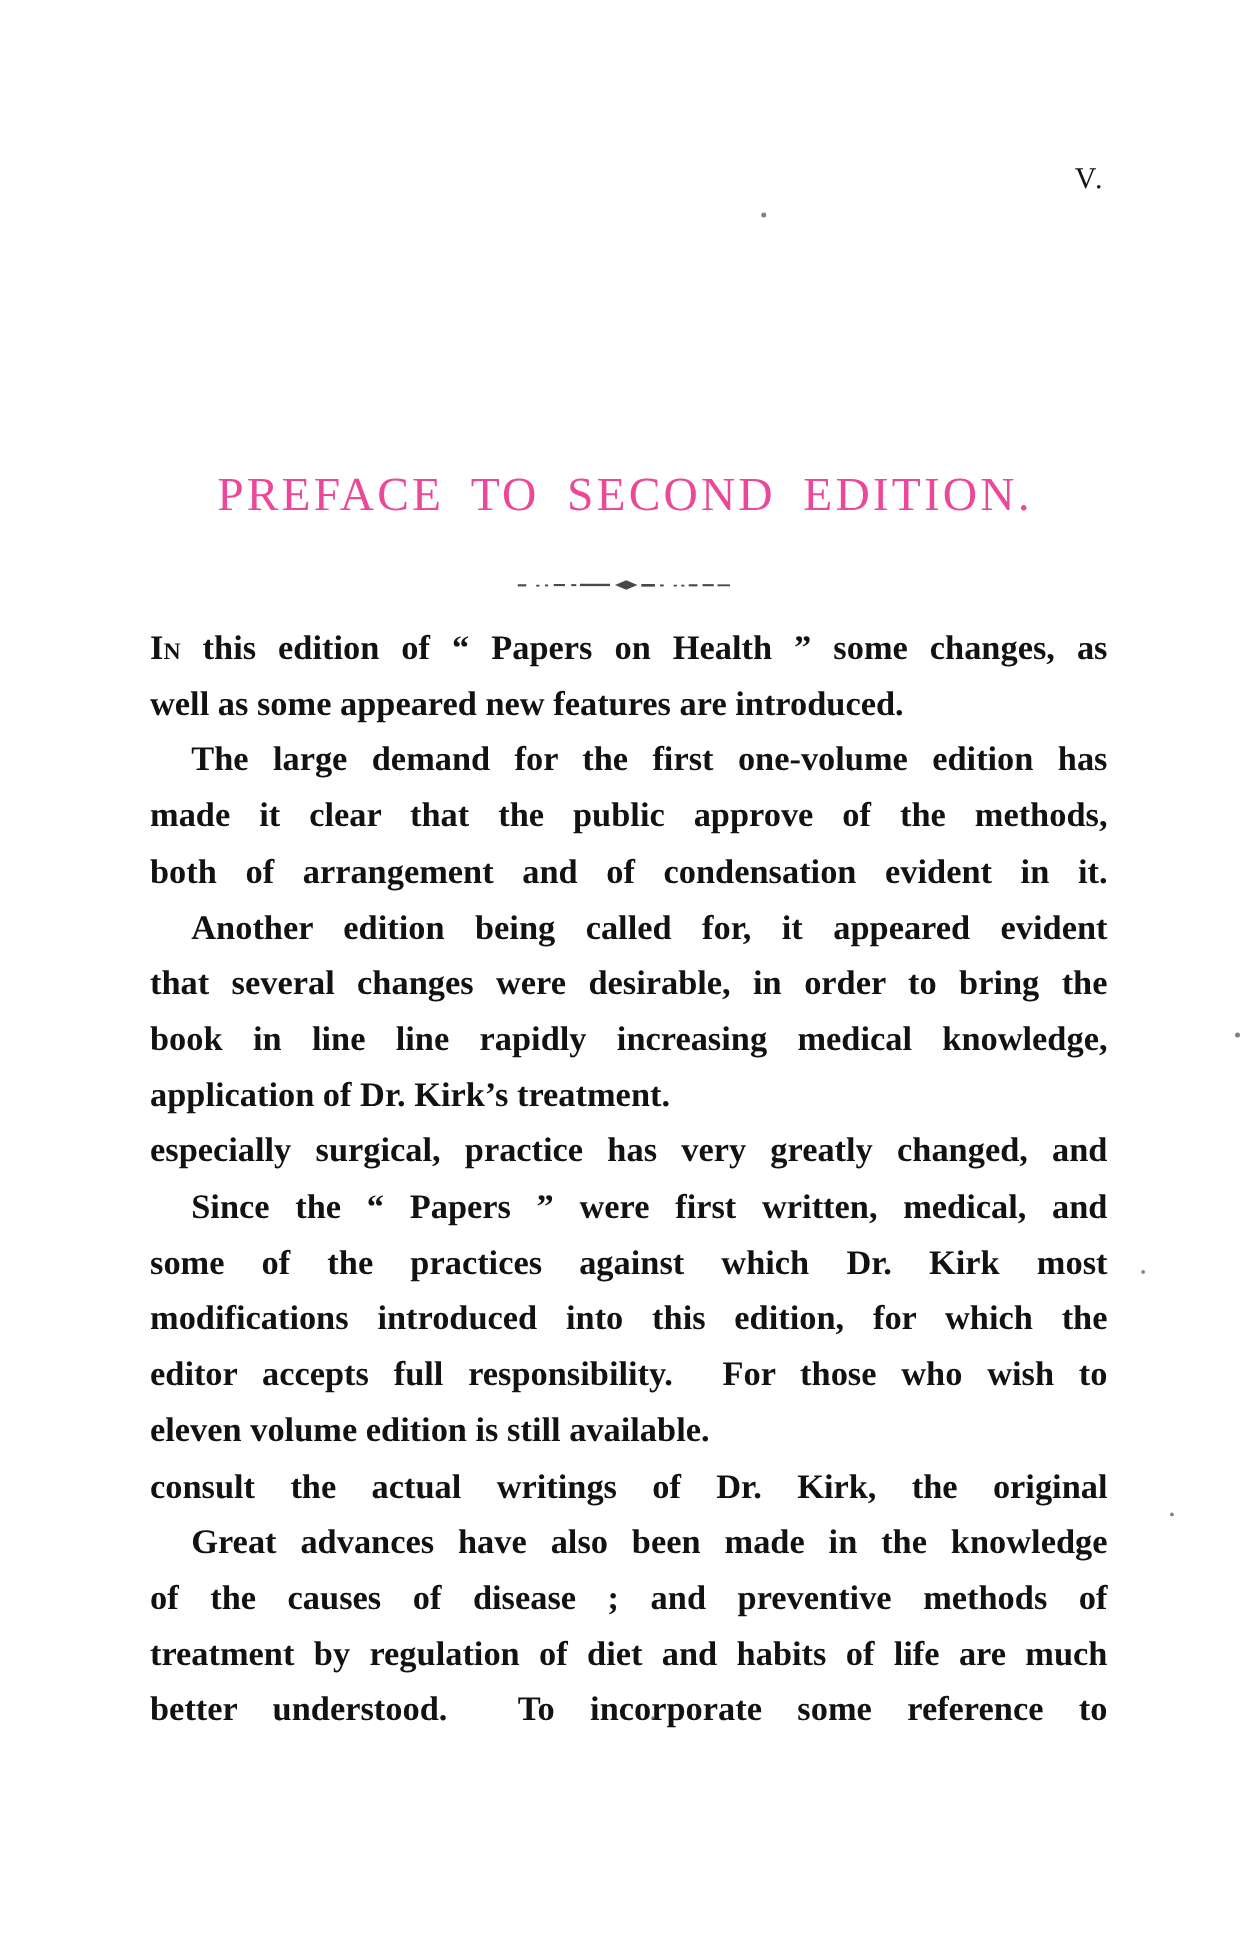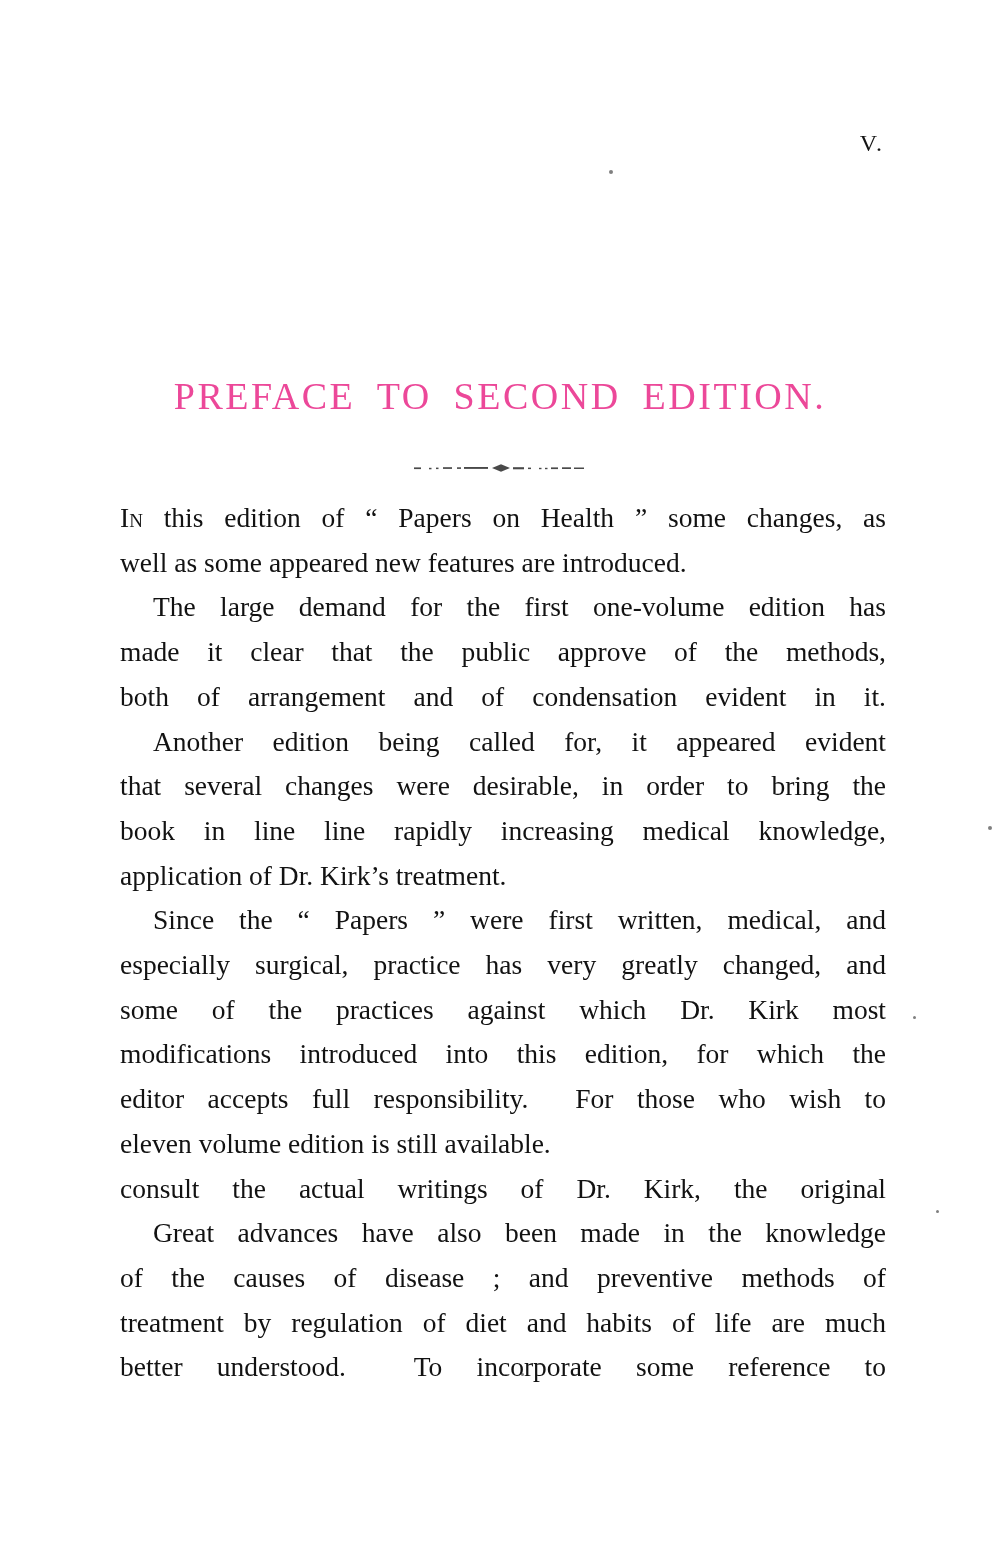--- a/index.html
+++ b/index.html
@@ -50,20 +50,21 @@
     top: 496px;
     left: 120px;
     width: 766px;
     font-size: 27.5px;
     line-height: 44.7px;
     color: #121212;
   }
   .ln {
     text-align: justify;
     text-align-last: justify;
+    font-weight: bold;
   }
   .ln.left {
     text-align-last: left;
   }
   .ln.ind {
     text-indent: 33px;
   }
   .lead {
     font-variant: small-caps;
   }
@@ -110,22 +111,22 @@
 
     <div class="ln ind">The large demand for the first one-volume edition has</div>
     <div class="ln">made it clear that the public approve of the methods,</div>
     <div class="ln">both of arrangement and of condensation evident in it.</div>
 
     <div class="ln ind">Another edition being called for, it appeared evident</div>
     <div class="ln">that several changes were desirable, in order to bring the</div>
     <div class="ln">book in line line rapidly increasing medical knowledge,</div>
     <div class="ln left">application of Dr. Kirk’s treatment.</div>
 
+    <div class="ln">especially surgical, practice has very greatly changed, and</div>
     <div class="ln ind">Since the “ Papers ” were first written, medical, and</div>
-    <div class="ln">especially surgical, practice has very greatly changed, and</div>
     <div class="ln">some of the practices against which Dr. Kirk most</div>
     <div class="ln">modifications introduced into this edition, for which the</div>
     <div class="ln">editor accepts full responsibility.&nbsp; For those who wish to</div>
     <div class="ln left">eleven volume edition is still available.</div>
     <div class="ln">consult the actual writings of Dr. Kirk, the original</div>
 
     <div class="ln ind">Great advances have also been made in the knowledge</div>
     <div class="ln">of the causes of disease ; and preventive methods of</div>
     <div class="ln">treatment by regulation of diet and habits of life are much</div>
     <div class="ln">better understood.&nbsp; To incorporate some reference to</div>

